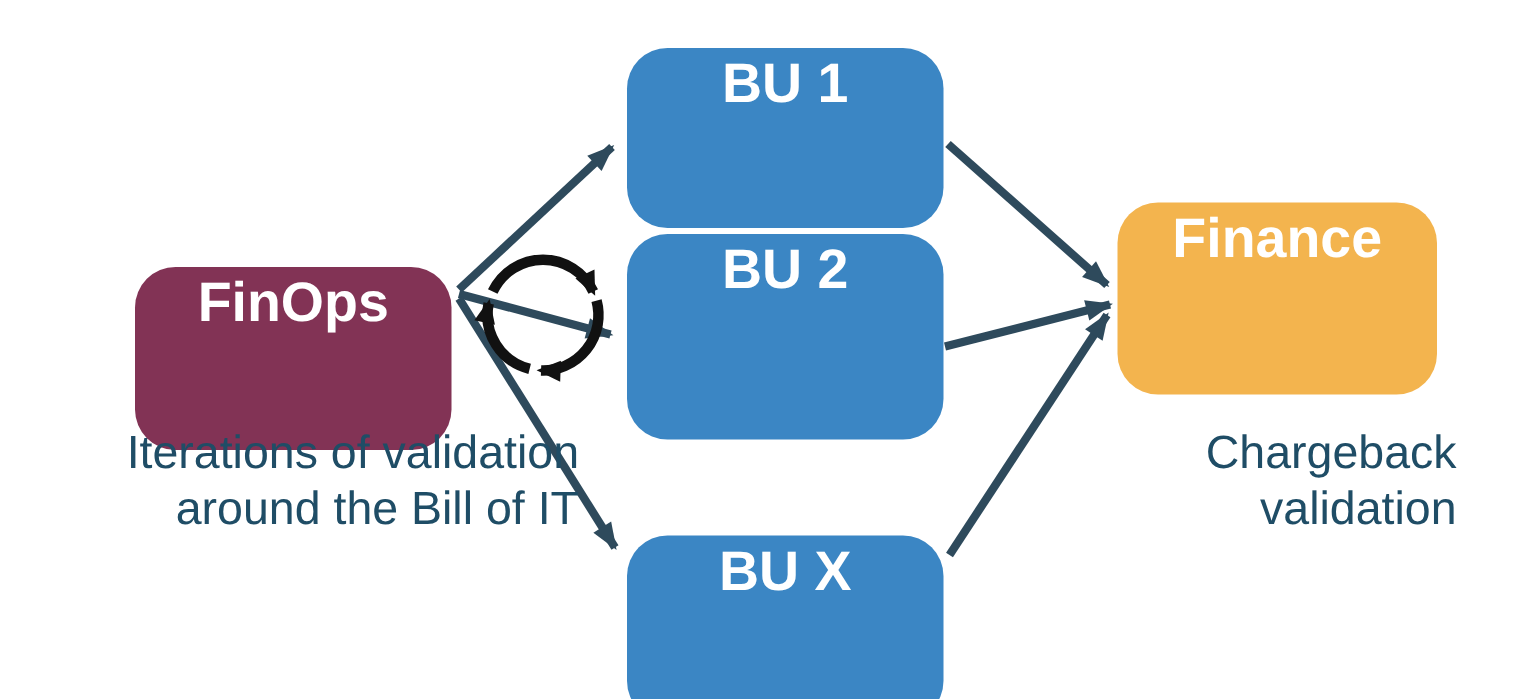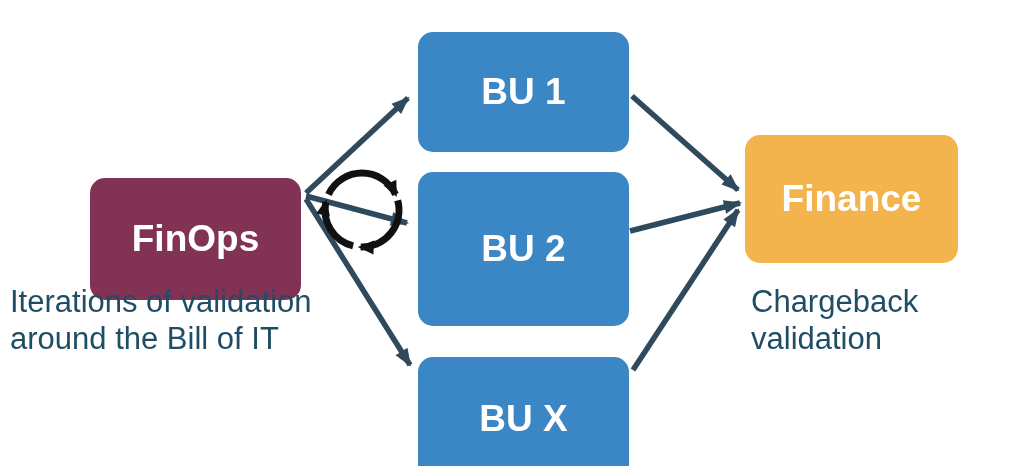--- a/index.html
+++ b/index.html
@@ -22,35 +22,35 @@
   }
   .overlay{
     position:absolute;left:0;top:0;width:1024px;height:466px;z-index:1;
   }
   .edge{stroke:var(--arrow);stroke-width:5.5;fill:none;}
   .arrowhead-shape{fill:var(--arrow);}
   .cycle-arc{stroke:var(--cycle-icon);stroke-width:7;fill:none;}
   .cyclehead-shape{fill:var(--cycle-icon);}
   .node{
     position:absolute;z-index:2;
-    display:flex;align-items:center;justify-content:center;
+    display:flex;justify-content:center;
     color:var(--node-text);
     font-weight:bold;font-size:37px;line-height:1.3;
-    text-align:center;border-radius:15px;
+    text-align:center;border-radius:27px;
   }
   .node-finops{left:90px;top:134px;width:211px;height:122px;background:var(--finops-box);margin-top:44px;}
   .node-bu1{left:418px;top:32px;width:211px;height:120px;background:var(--bu-box);}
-  .node-bu2{left:418px;top:172px;width:211px;height:154px;background:var(--bu-box);}
+  .node-bu2{left:418px;top:156px;width:211px;height:137px;background:var(--bu-box);}
   .node-bux{left:418px;top:313px;width:211px;height:124px;background:var(--bu-box);margin-top:44px;}
   .node-finance{left:745px;top:135px;width:213px;height:128px;background:var(--finance-box);}
   .node-label span{display:block;}
   .caption{
     position:absolute;z-index:2;
     color:var(--caption-text);
-    font-size:31px;line-height:1.2;text-align:left;
+    font-size:31px;line-height:1.2;text-align:right;
   }
   .caption span{display:block;}
   .caption-left{left:10px;top:283px;width:376px;}
   .caption-right{left:751px;top:283px;width:220px;}
 </style>
 </head>
 <body>
 
 <div class="canvas">
 

